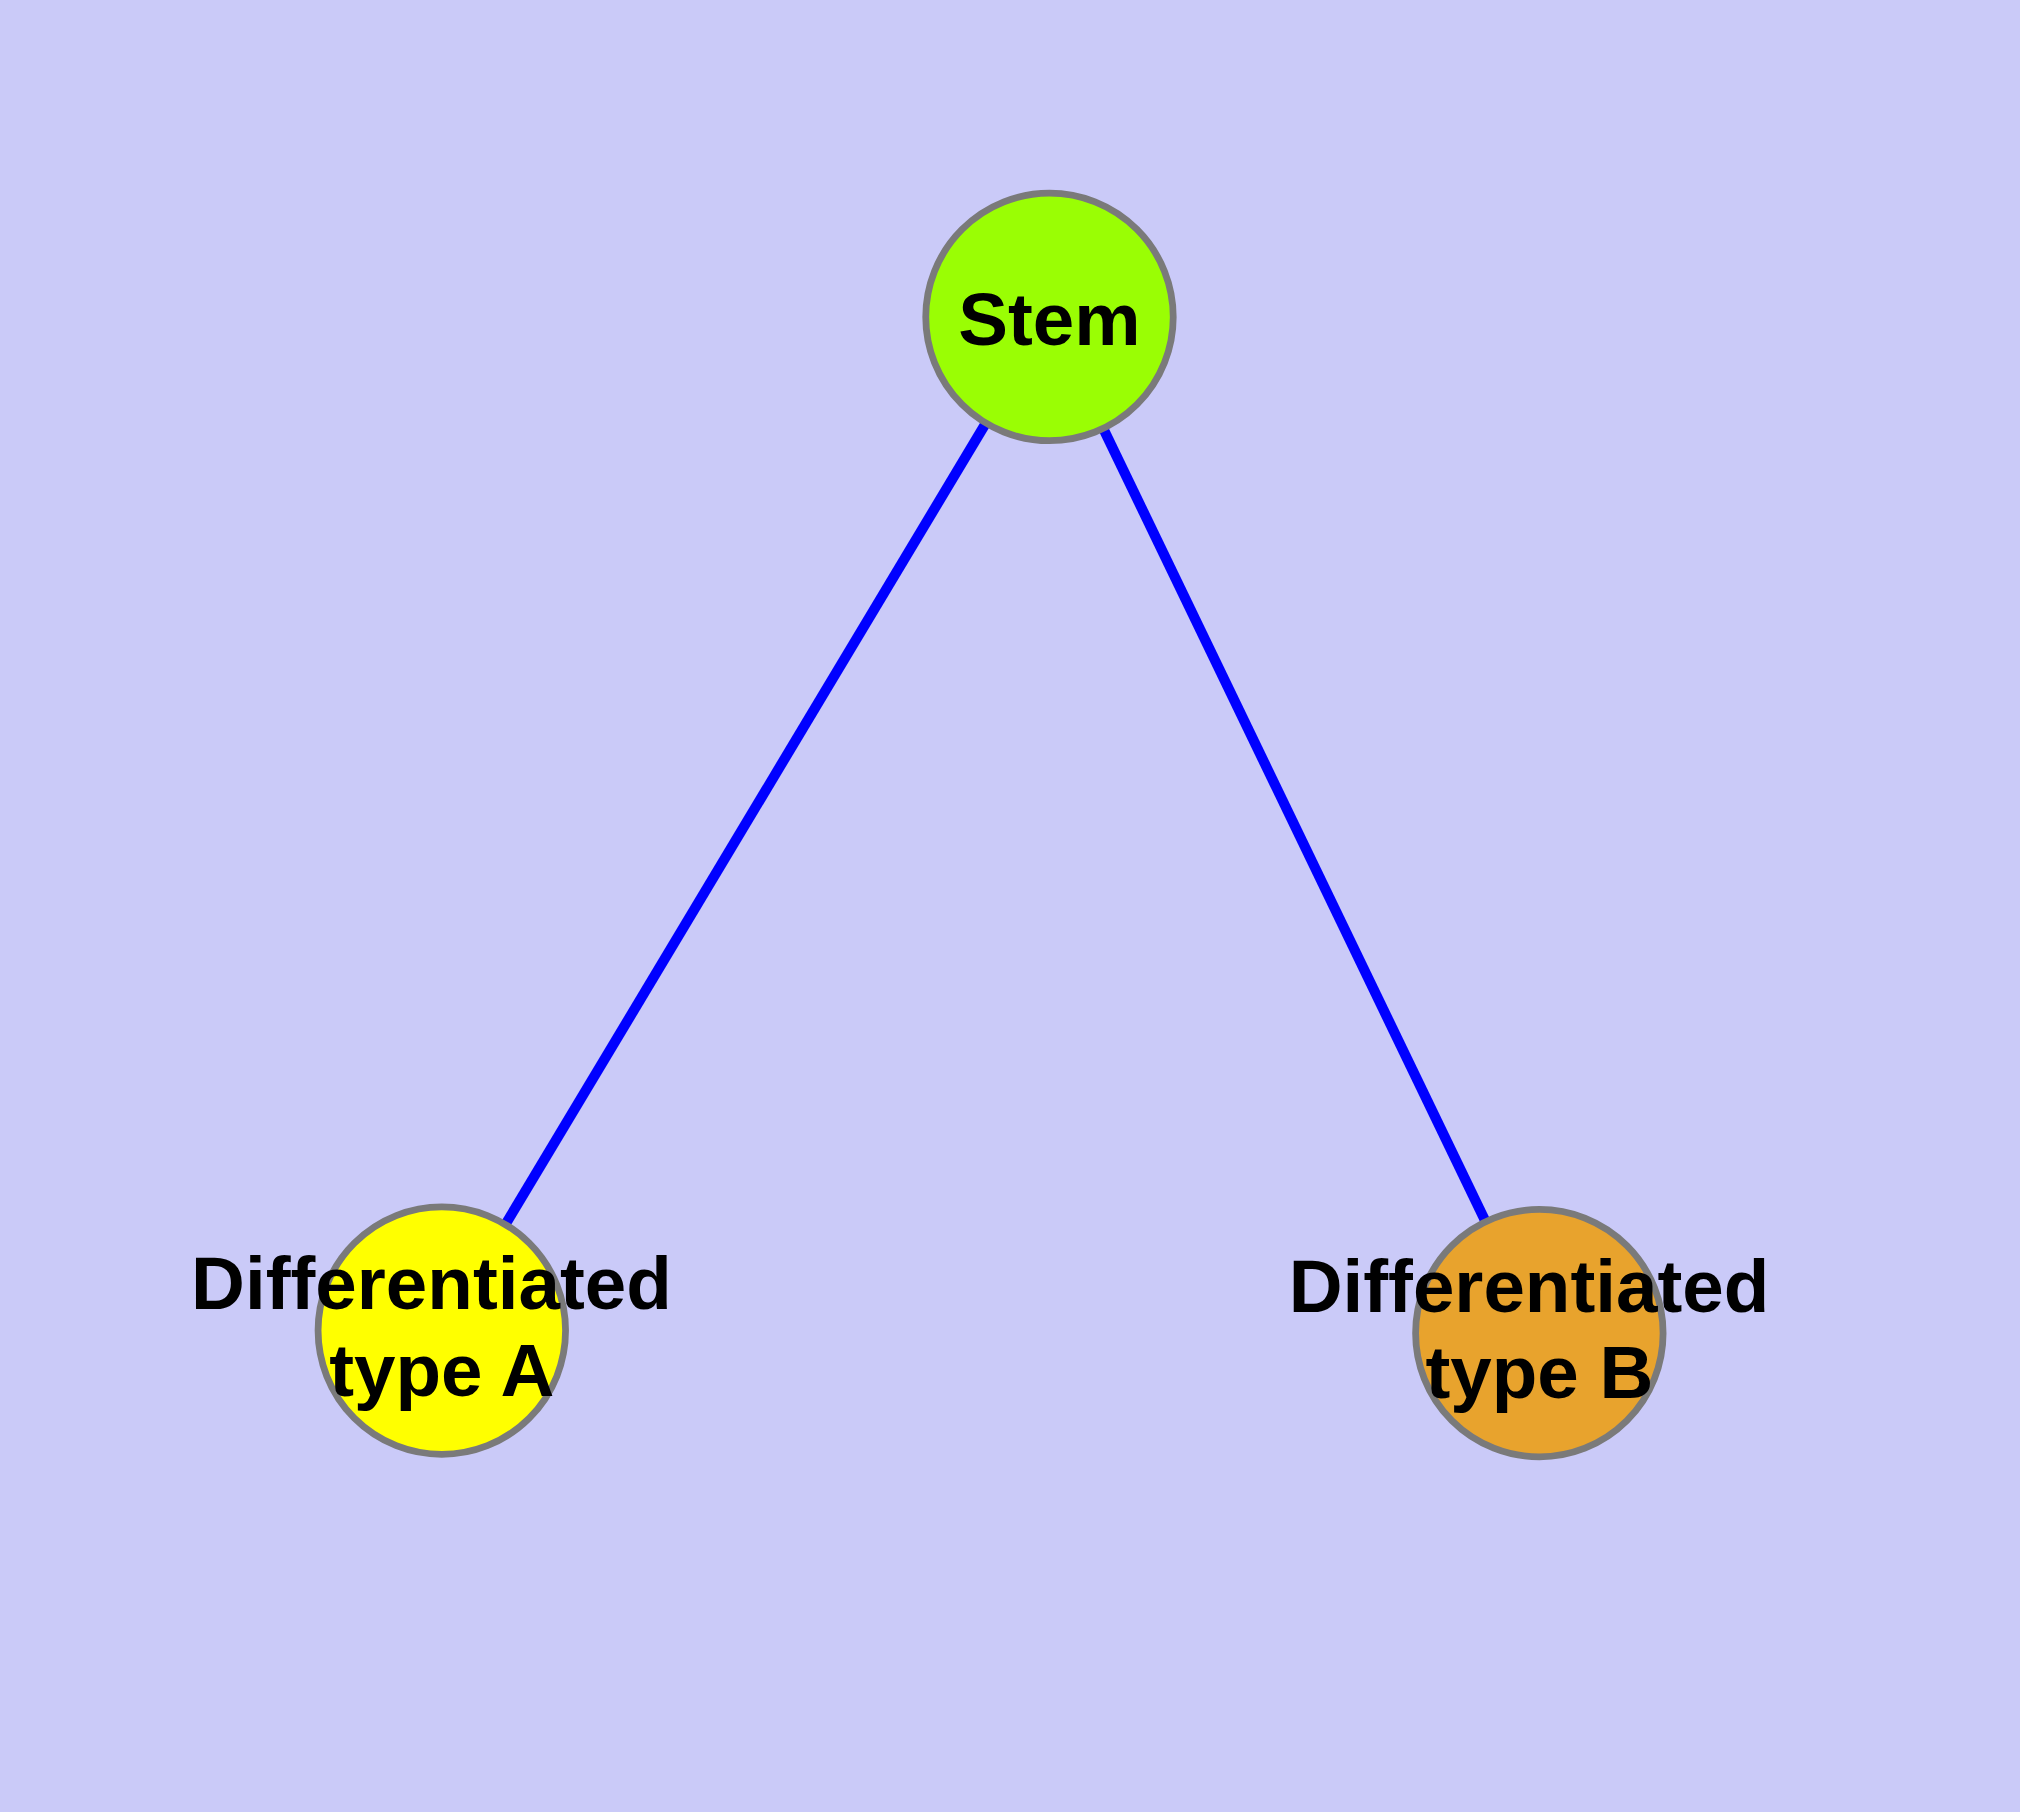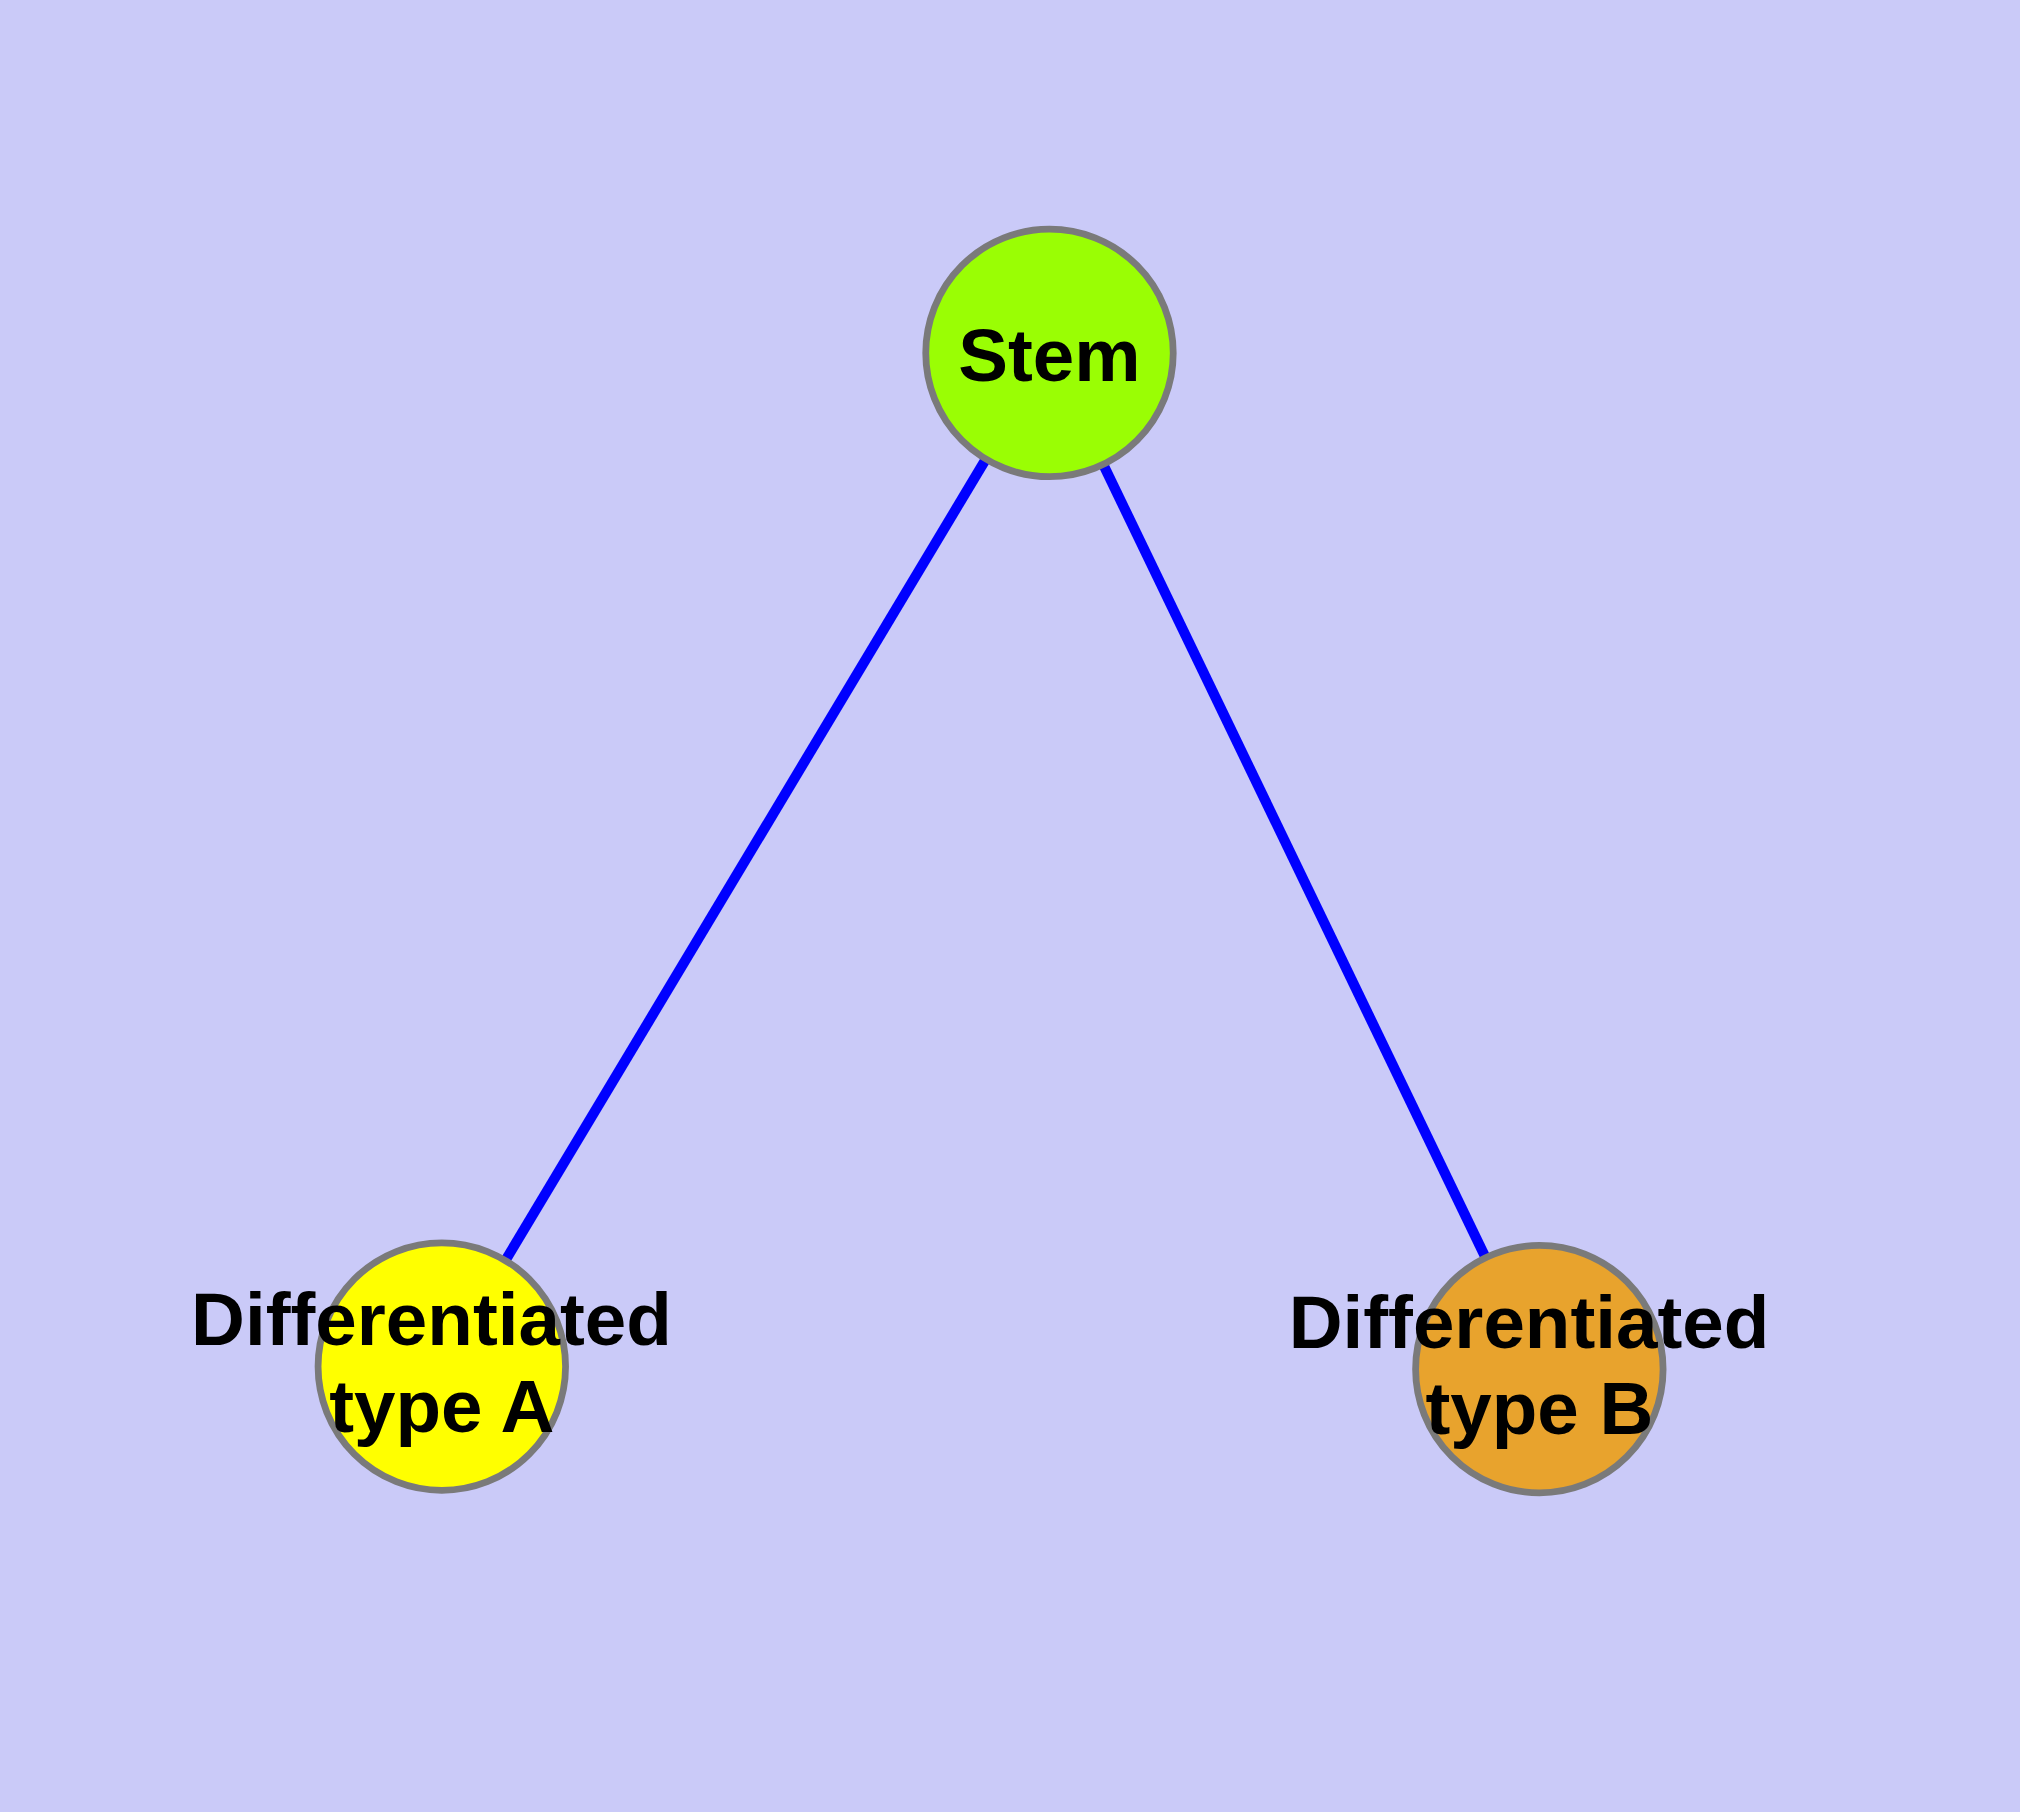--- a/index.html
+++ b/index.html
@@ -6,21 +6,20 @@
     margin: 0;
     padding: 0;
     width: 2021px;
     height: 1812px;
     overflow: hidden;
     background: #cacaf8;
   }
   .diagram-wrap {
     width: 2021px;
     height: 1298px;
-    margin-top: 36px;
   }
   svg {
     display: block;
   }
   .node-circle {
     stroke-width: 8px;
   }
   .edge-line {
     stroke-width: 12px;
     fill: none;

